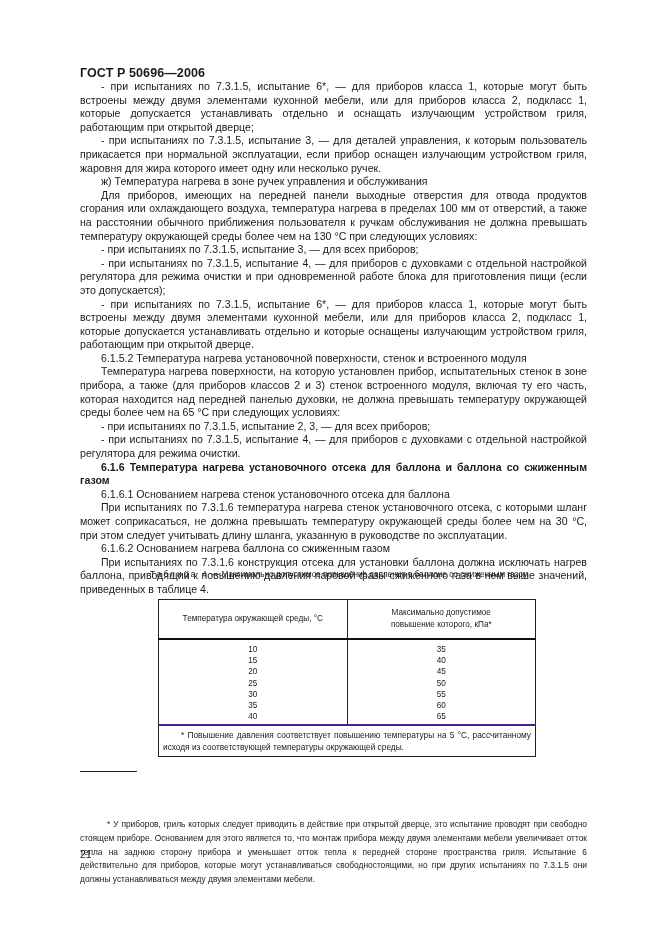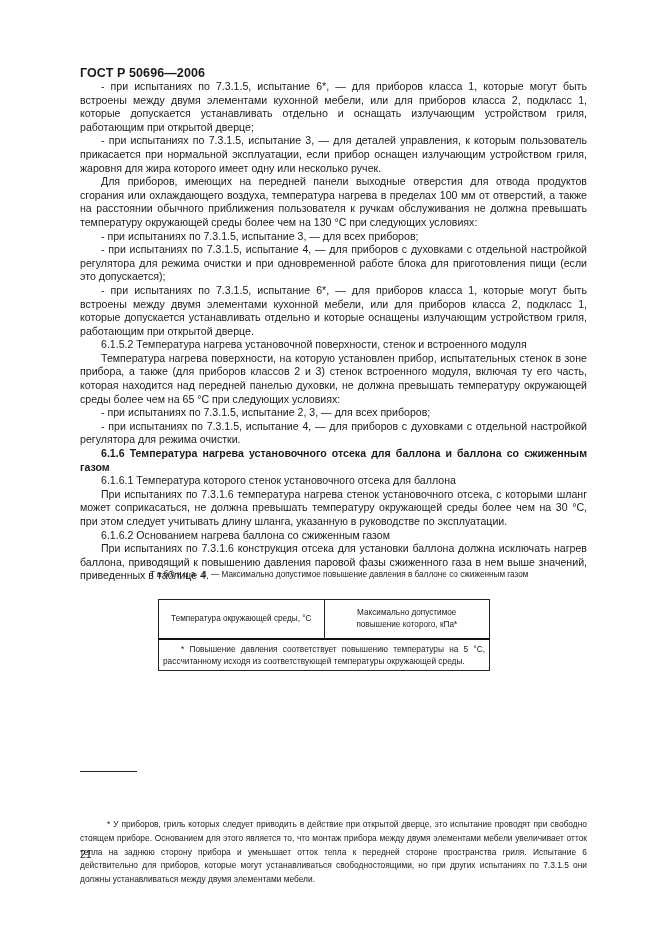--- a/index.html
+++ b/index.html
@@ -16,21 +16,21 @@
       font-size:10.6px; line-height:13.6px;
     }
     .p { margin:0; text-align:justify; text-indent:21px; }
     .bold { font-weight:bold; }
     .caption {
       position:absolute; left:150px; top:569px; width:380px;
       font-size:8.2px; line-height:11px;
     }
     .caption .spaced { letter-spacing:2.2px; }
     table.t4 {
-      position:absolute; left:158px; top:599px; width:332px;
+      position:absolute; left:158px; top:599px; width:378px;
       border-collapse:collapse; font-size:8.2px;padding-left:44px;
     }
     table.t4 td, table.t4 th {
       border-left:1px solid #222; border-right:1px solid #222;
       font-weight:normal; text-align:center; padding:0;
     }
     table.t4 th {
       border-top:1px solid #222; border-bottom:2px solid #111;
       height:38px; line-height:12px; vertical-align:middle;
     }
@@ -53,48 +53,65 @@
     }
   </style>
 </head>
 <body>
 
 <div class="header">ГОСТ Р 50696—2006</div>
 
 <div class="body-text">
   <p class="p">- при испытаниях по 7.3.1.5, испытание 6*, — для приборов класса 1, которые могут быть встроены между двумя элементами кухонной мебели, или для приборов класса 2, подкласс 1, которые допускается устанавливать отдельно и оснащать излучающим устройством гриля, работающим при открытой дверце;</p>
   <p class="p">- при испытаниях по 7.3.1.5, испытание 3, — для деталей управления, к которым пользователь прикасается при нормальной эксплуатации, если прибор оснащен излучающим устройством гриля, жаровня для жира которого имеет одну или несколько ручек.</p>
+  <p class="p">ж) Температура нагрева в зоне ручек управления и обслуживания</p>
   <p class="p">Для приборов, имеющих на передней панели выходные отверстия для отвода продуктов сгорания или охлаждающего воздуха, температура нагрева в пределах 100 мм от отверстий, а также на расстоянии обычного приближения пользователя к ручкам обслуживания не должна превышать температуру окружающей среды более чем на 130 °С при следующих условиях:</p>
   <p class="p">- при испытаниях по 7.3.1.5, испытание 3, — для всех приборов;</p>
   <p class="p">- при испытаниях по 7.3.1.5, испытание 4, — для приборов с духовками с отдельной настройкой регулятора для режима очистки и при одновременной работе блока для приготовления пищи (если это допускается);</p>
   <p class="p">- при испытаниях по 7.3.1.5, испытание 6*, — для приборов класса 1, которые могут быть встроены между двумя элементами кухонной мебели, или для приборов класса 2, подкласс 1, которые допускается устанавливать отдельно и которые оснащены излучающим устройством гриля, работающим при открытой дверце.</p>
   <p class="p">6.1.5.2 Температура нагрева установочной поверхности, стенок и встроенного модуля</p>
   <p class="p">Температура нагрева поверхности, на которую установлен прибор, испытательных стенок в зоне прибора, а также (для приборов классов 2 и 3) стенок встроенного модуля, включая ту его часть, которая находится над передней панелью духовки, не должна превышать температуру окружающей среды более чем на 65 °С при следующих условиях:</p>
   <p class="p">- при испытаниях по 7.3.1.5, испытание 2, 3, — для всех приборов;</p>
   <p class="p">- при испытаниях по 7.3.1.5, испытание 4, — для приборов с духовками с отдельной настройкой регулятора для режима очистки.</p>
   <p class="p bold">6.1.6 Температура нагрева установочного отсека для баллона и баллона со сжиженным газом</p>
-  <p class="p">6.1.6.1 Температура которого стенок установочного отсека для баллона</p>
+  <p class="p">6.1.6.1 Основанием нагрева стенок установочного отсека для баллона</p>
   <p class="p">При испытаниях по 7.3.1.6 температура нагрева стенок установочного отсека, с которыми шланг может соприкасаться, не должна превышать температуру окружающей среды более чем на 30 °С, при этом следует учитывать длину шланга, указанную в руководстве по эксплуатации.</p>
   <p class="p">6.1.6.2 Основанием нагрева баллона со сжиженным газом</p>
   <p class="p">При испытаниях по 7.3.1.6 конструкция отсека для установки баллона должна исключать нагрев баллона, приводящий к повышению давления паровой фазы сжиженного газа в нем выше значений, приведенных в таблице 4.</p>
 </div>
 
 <div class="caption">
   <span class="spaced">Таблица 4</span><span> — Максимально допустимое повышение давления в баллоне со сжиженным газом</span>
 </div>
 
 <table class="t4">
   <thead>
     <tr>
       <th style="width:50%">Температура окружающей среды, °С</th>
       <th style="padding:0 30px">Максимально допустимое повышение которого, кПа*</th>
     </tr>
   </thead>
   <tbody>
     <tr>
+      <td class="vals" style="white-space:pre-line">10
+15
+20
+25
+30
+35
+40</td>
+      <td class="vals" style="white-space:pre-line">35
+40
+45
+50
+55
+60
+65</td>
+    </tr>
+    <tr>
       <td class="note" colspan="2"><span class="ind"></span><span>* Повышение давления соответствует повышению температуры на 5 °С, рассчитанному исходя из соответствующей температуры окружающей среды.</span></td>
     </tr>
   </tbody>
 </table>
 
 <div class="fn-rule"></div>
 <div class="footnote">
   <p class="p">* У приборов, гриль которых следует приводить в действие при открытой дверце, это испытание проводят при свободно стоящем приборе. Основанием для этого является то, что монтаж прибора между двумя элементами мебели увеличивает отток тепла на заднюю сторону прибора и уменьшает отток тепла к передней стороне пространства гриля. Испытание 6 действительно для приборов, которые могут устанавливаться свободностоящими, но при других испытаниях по 7.3.1.5 они должны устанавливаться между двумя элементами мебели.</p>
 </div>
 

